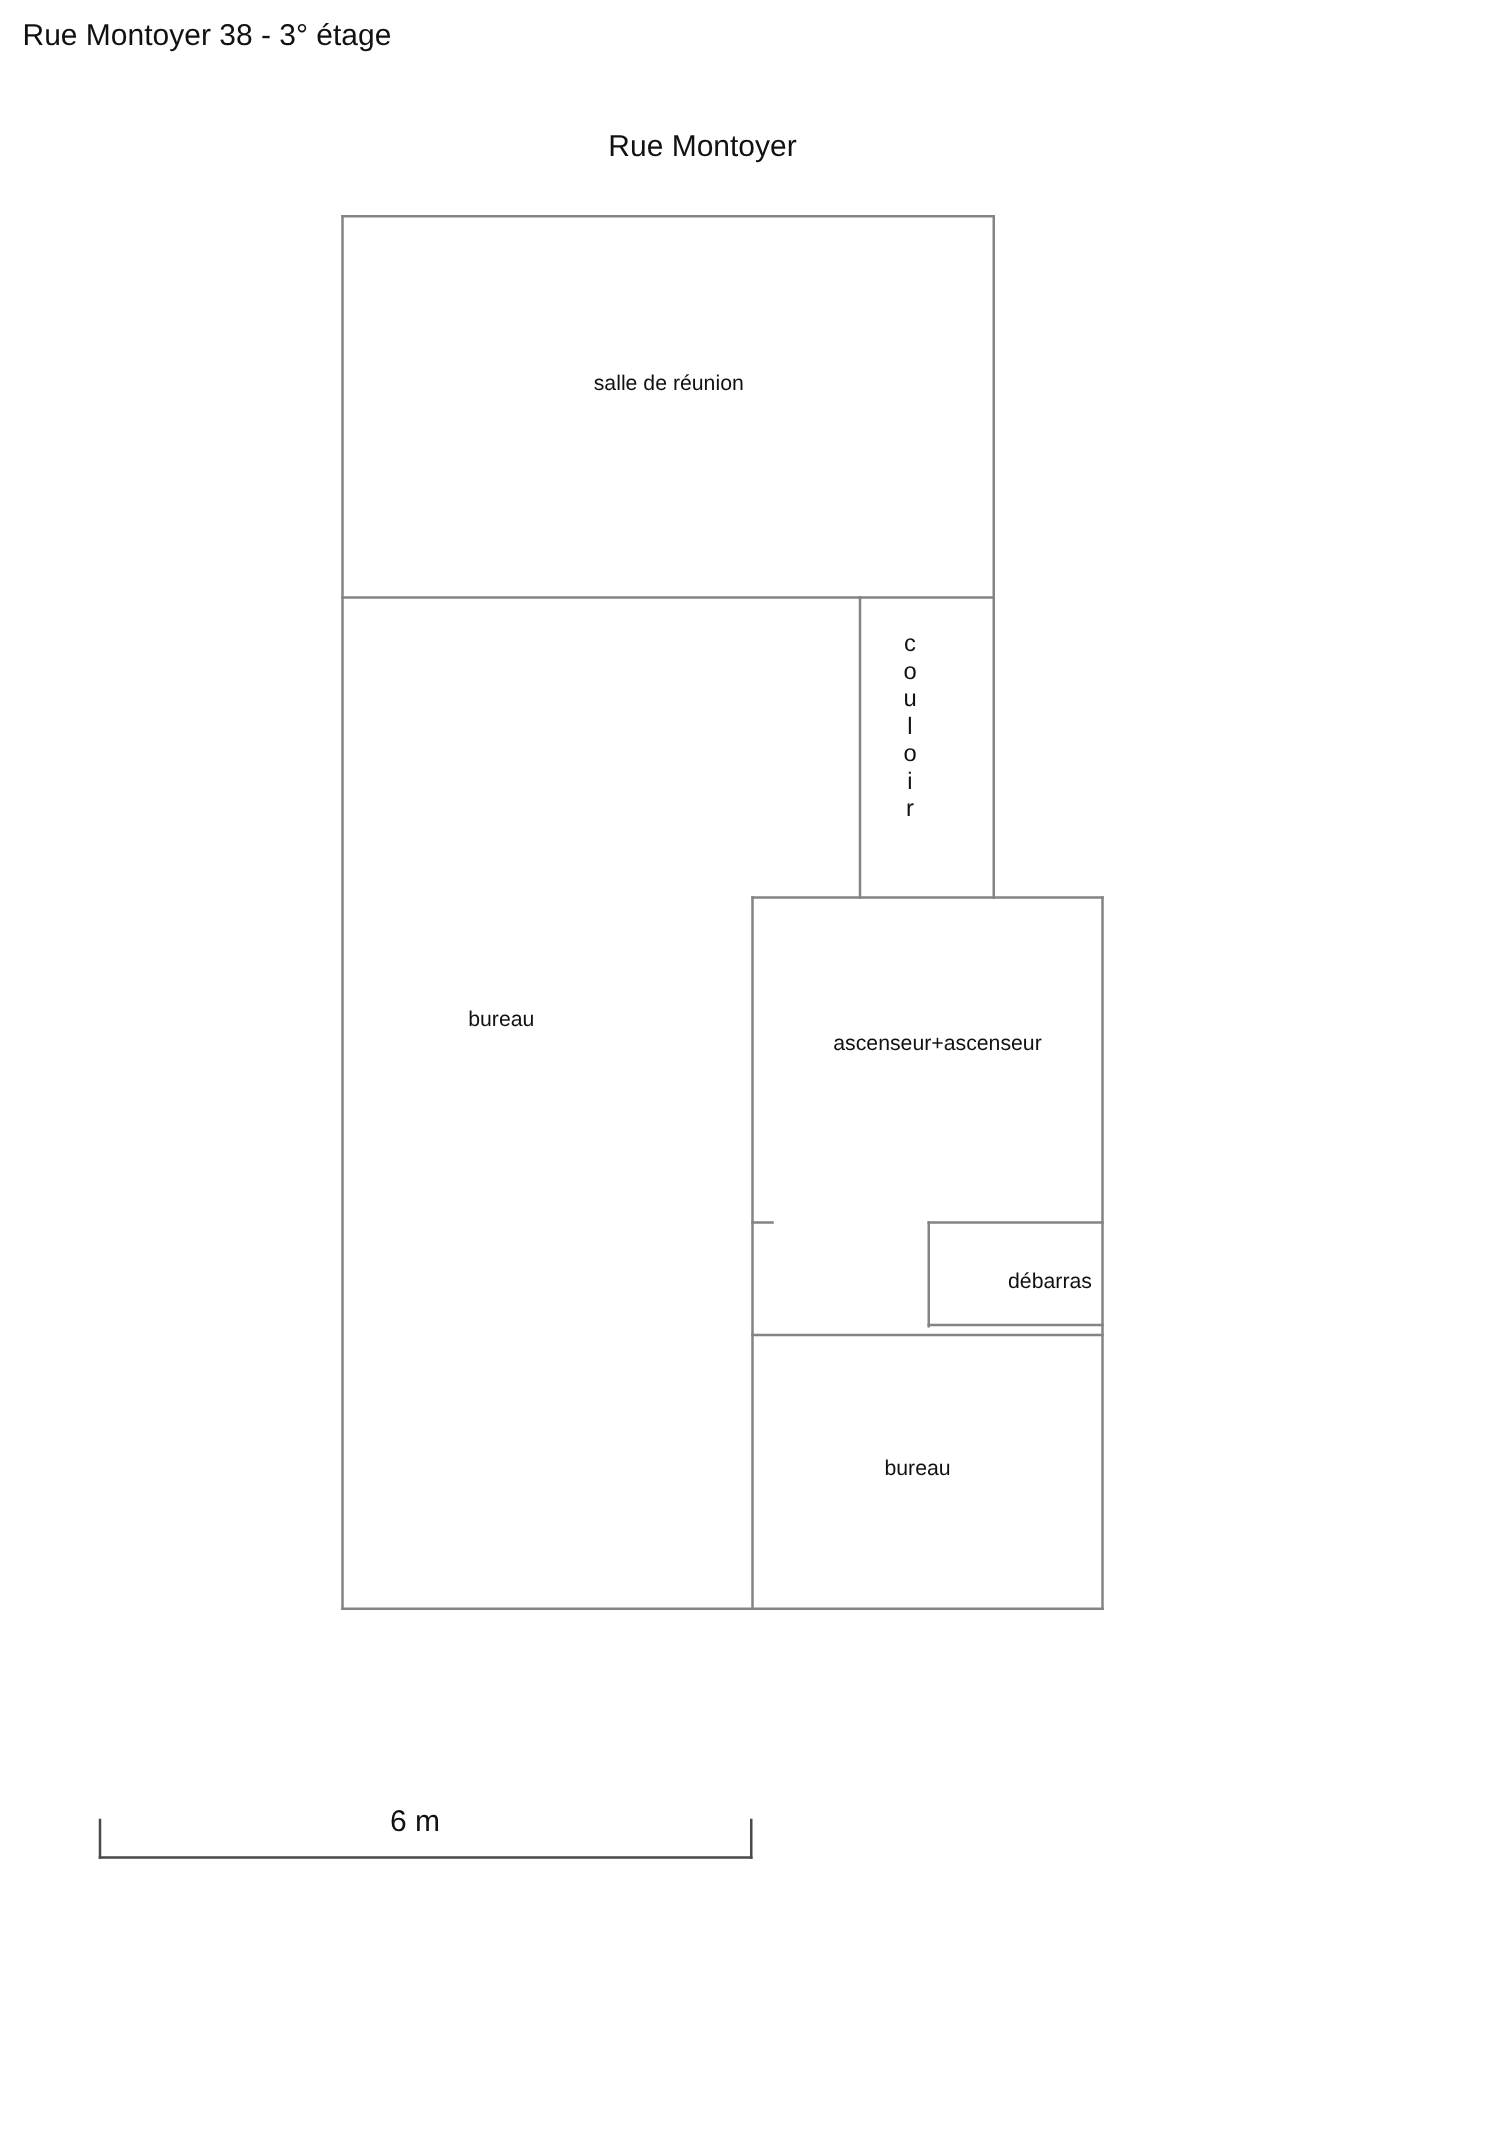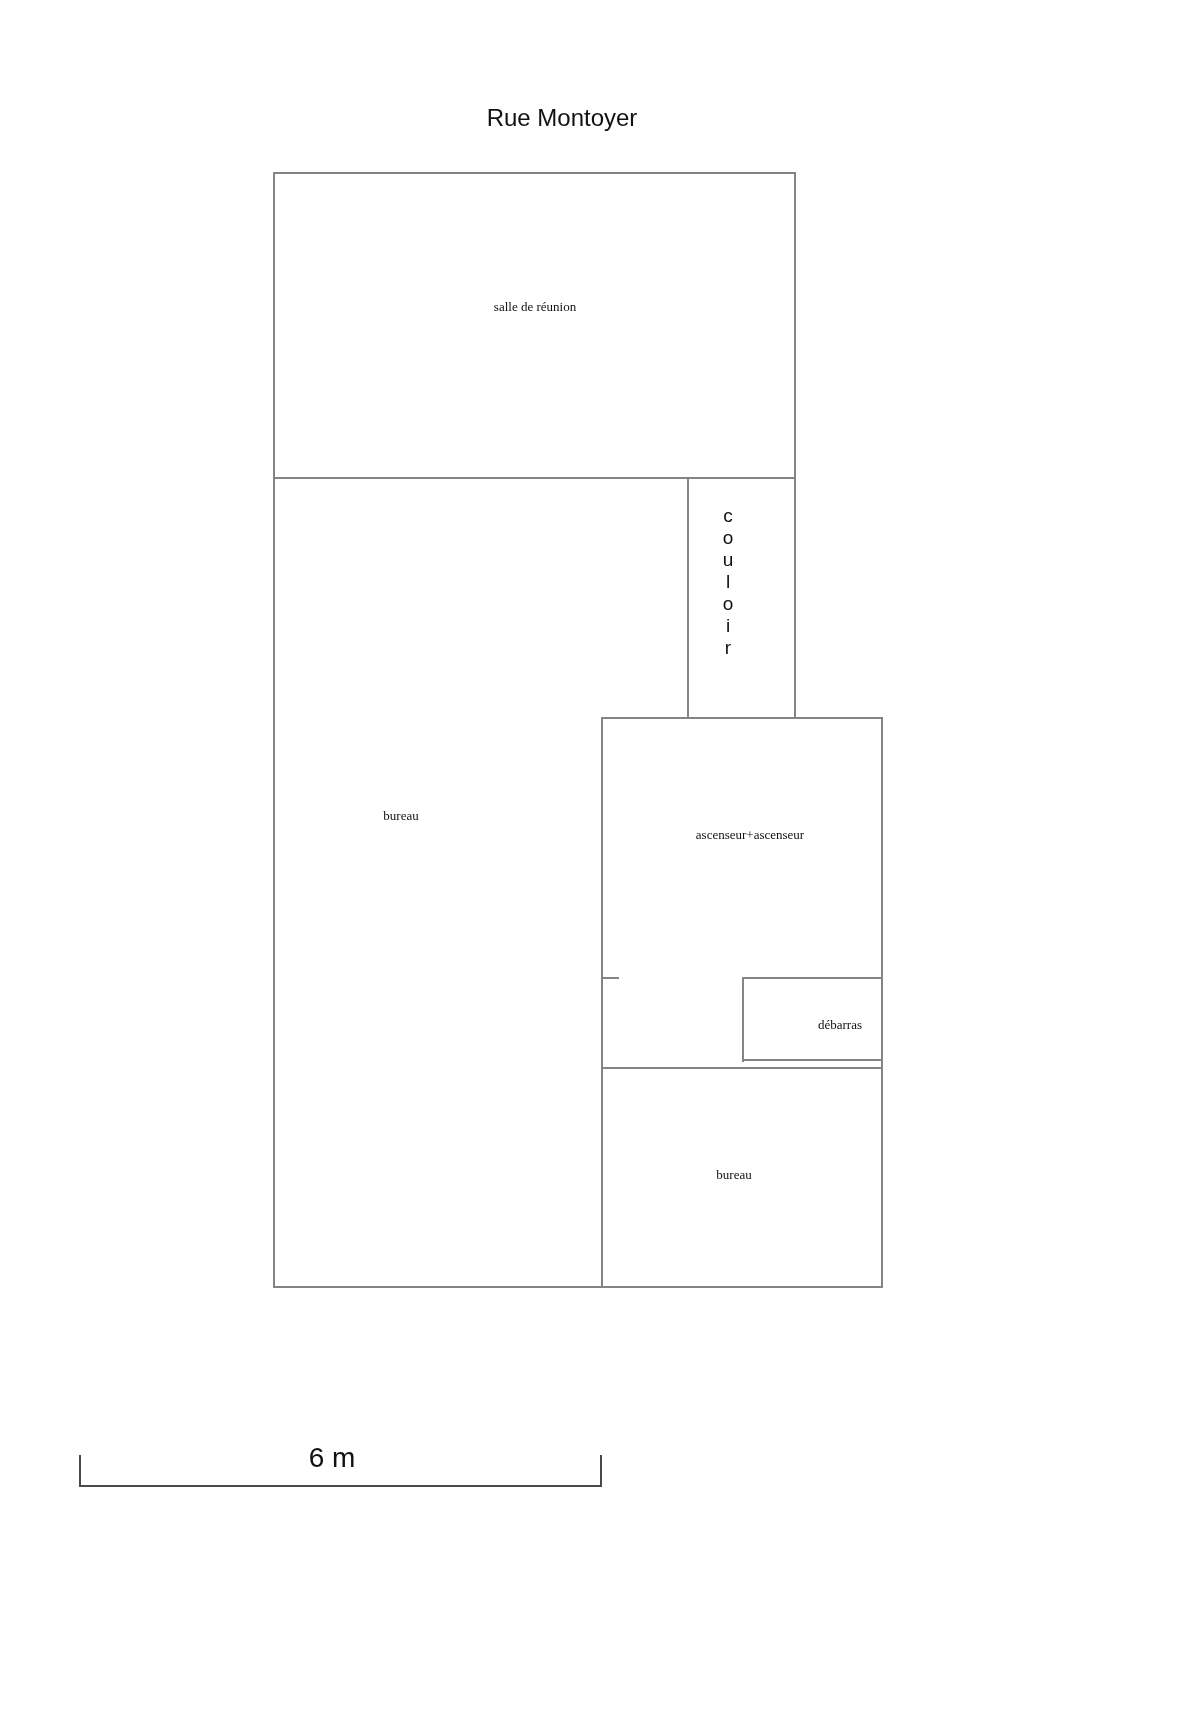--- a/index.html
+++ b/index.html
@@ -18,50 +18,50 @@
     overflow:hidden;
   }
   .wall{position:absolute;background:var(--wall);}
   .wall.h{height:2px;}
   .wall.v{width:2px;}
   .scale-line{position:absolute;background:var(--scale);}
   .label{
     position:absolute;
     transform:translate(-50%,-50%);
     white-space:nowrap;
-    font-size:13px;
+    font-size:17px;
     color:var(--text);
-    font-family:Liberation Serif, serif;
   }
   .page-title{
     position:absolute;left:18px;top:15px;
     font-size:24px;color:var(--text);white-space:nowrap;
   }
   .street-label{
     position:absolute;left:562px;top:118px;
     transform:translate(-50%,-50%);
     font-size:24px;white-space:nowrap;text-align:right;
   }
   .couloir-label{
     position:absolute;left:728px;top:505px;
     transform:translateX(-50%);
     font-size:19px;line-height:22px;text-align:center;
   }
   .couloir-label span{display:block;}
   .scale-text{
     position:absolute;left:332px;top:1458px;
     transform:translate(-50%,-50%);
-    font-size:28px;white-space:nowrap;
+    font-size:24px;white-space:nowrap;
   }
 </style>
 </head>
 <body>
 
 <div class="canvas">
 
+  <div class="page-title">Rue Montoyer 38 - 3° étage</div>
   <div class="street-label">Rue Montoyer</div>
 
   <div class="wall v" style="left:273px;top:172px;height:1116px;"></div>
   <div class="wall h" style="left:273px;top:172px;width:523px;"></div>
   <div class="wall v" style="left:794px;top:172px;height:547px;"></div>
   <div class="wall h" style="left:273px;top:477px;width:523px;"></div>
 
   <div class="wall v" style="left:687px;top:477px;height:242px;"></div>
 
   <div class="wall h" style="left:601px;top:717px;width:282px;"></div>

